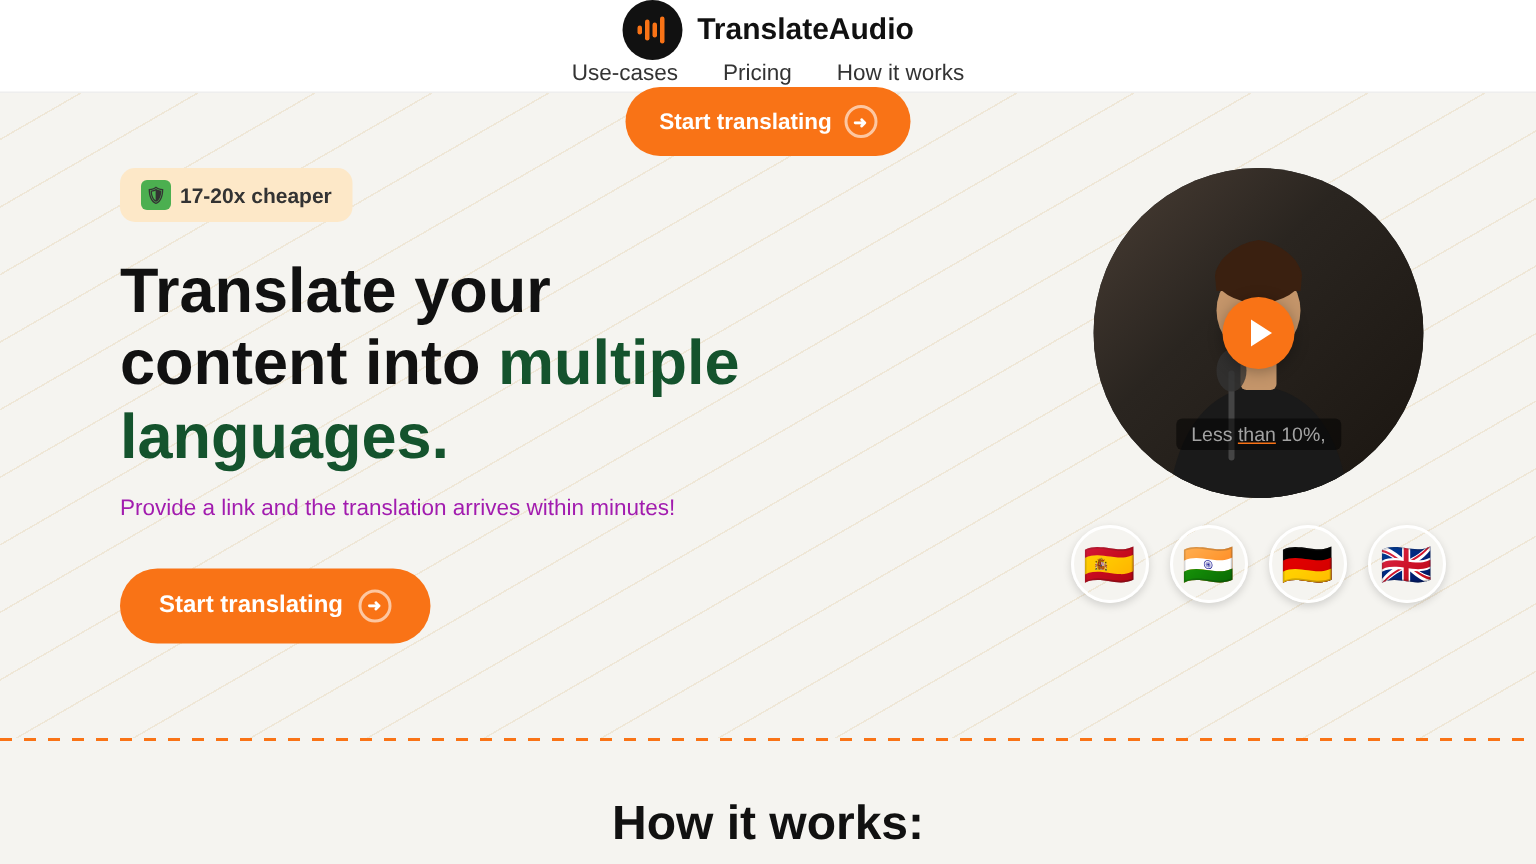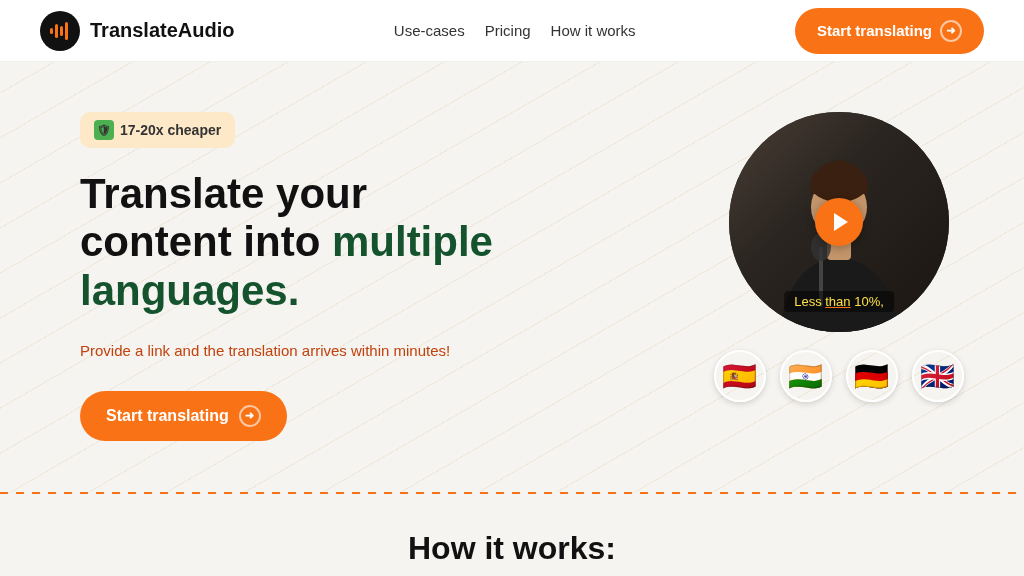--- a/index.html
+++ b/index.html
@@ -15,41 +15,42 @@
     .navbar {
       background: #fff;
       display: flex;
       align-items: center;
       justify-content: space-between;
       padding: 0 40px;
       height: 62px;
       border-bottom: 1px solid #eee;
       position: relative;
       z-index: 10;
+      flex-direction: column;
     }
     .logo {
       display: flex;
       align-items: center;
       gap: 10px;
       font-weight: 700;
       font-size: 20px;
       color: #111;
     }
     .logo-icon {
       width: 40px;
       height: 40px;
       background: #111;
       border-radius: 50%;
       display: flex;
       align-items: center;
       justify-content: center;
     }
     .nav-links {
       display: flex;
-      gap: 20px;
+      gap: 30px;
       list-style: none;
     }
     .nav-links a {
       text-decoration: none;
       color: #333;
       font-size: 15px;
     }
     .nav-cta {
       background: #f97316;
       color: #fff;
@@ -130,39 +131,39 @@
       align-items: center;
       justify-content: center;
       font-size: 11px;
     }
 
     .hero-heading {
       font-size: 42px;
       font-weight: 800;
       line-height: 1.15;
       color: #111;
-      margin-bottom: 24px;
+      margin-bottom: 12px;
     }
     .hero-heading .highlight {
       color: #14532d;
     }
 
     .hero-subtitle {
       font-size: 15px;
       color: #444;
       line-height: 1.6;
       margin-bottom: 6px;
     }
     .hero-subtitle strong {
       font-weight: 700;
       color: #111;
     }
     .hero-subtitle2 {
       font-size: 15px;
-      color: #c2410c;
+      color: #a21caf;
       line-height: 1.6;
       margin-bottom: 28px;
     }
 
     .hero-cta {
       background: #f97316;
       color: #fff;
       border: none;
       border-radius: 30px;
       padding: 14px 26px;
@@ -231,25 +232,25 @@
       content: '';
       width: 0;
       height: 0;
       border-top: 9px solid transparent;
       border-bottom: 9px solid transparent;
       border-left: 14px solid #fff;
       margin-left: 3px;
     }
     .video-caption {
       position: absolute;
-      bottom: 20px;
+      bottom: 32px;
       left: 50%;
       transform: translateX(-50%);
       background: rgba(0,0,0,0.5);
-      color: #fde047;
+      color: #a3a3a3;
       font-size: 13px;
       padding: 3px 10px;
       border-radius: 4px;
       white-space: nowrap;
       z-index: 6;
     }
     .video-caption .underline-word {
       text-decoration: underline;
       text-decoration-color: #f97316;
     }

